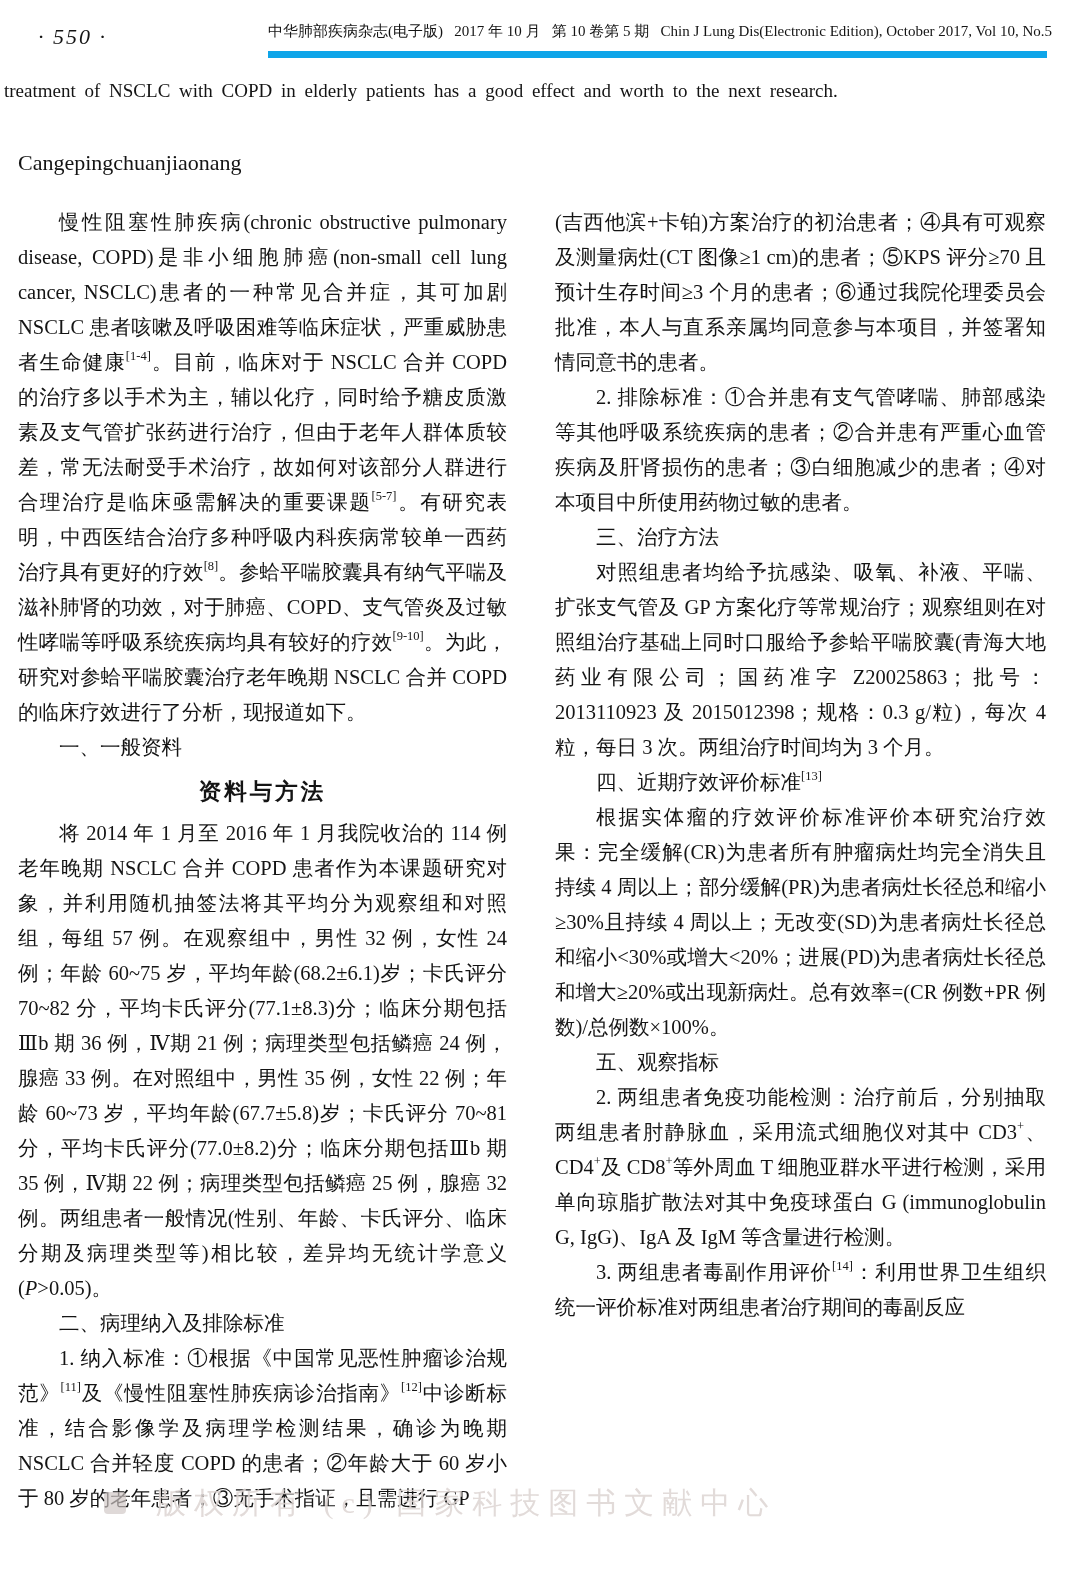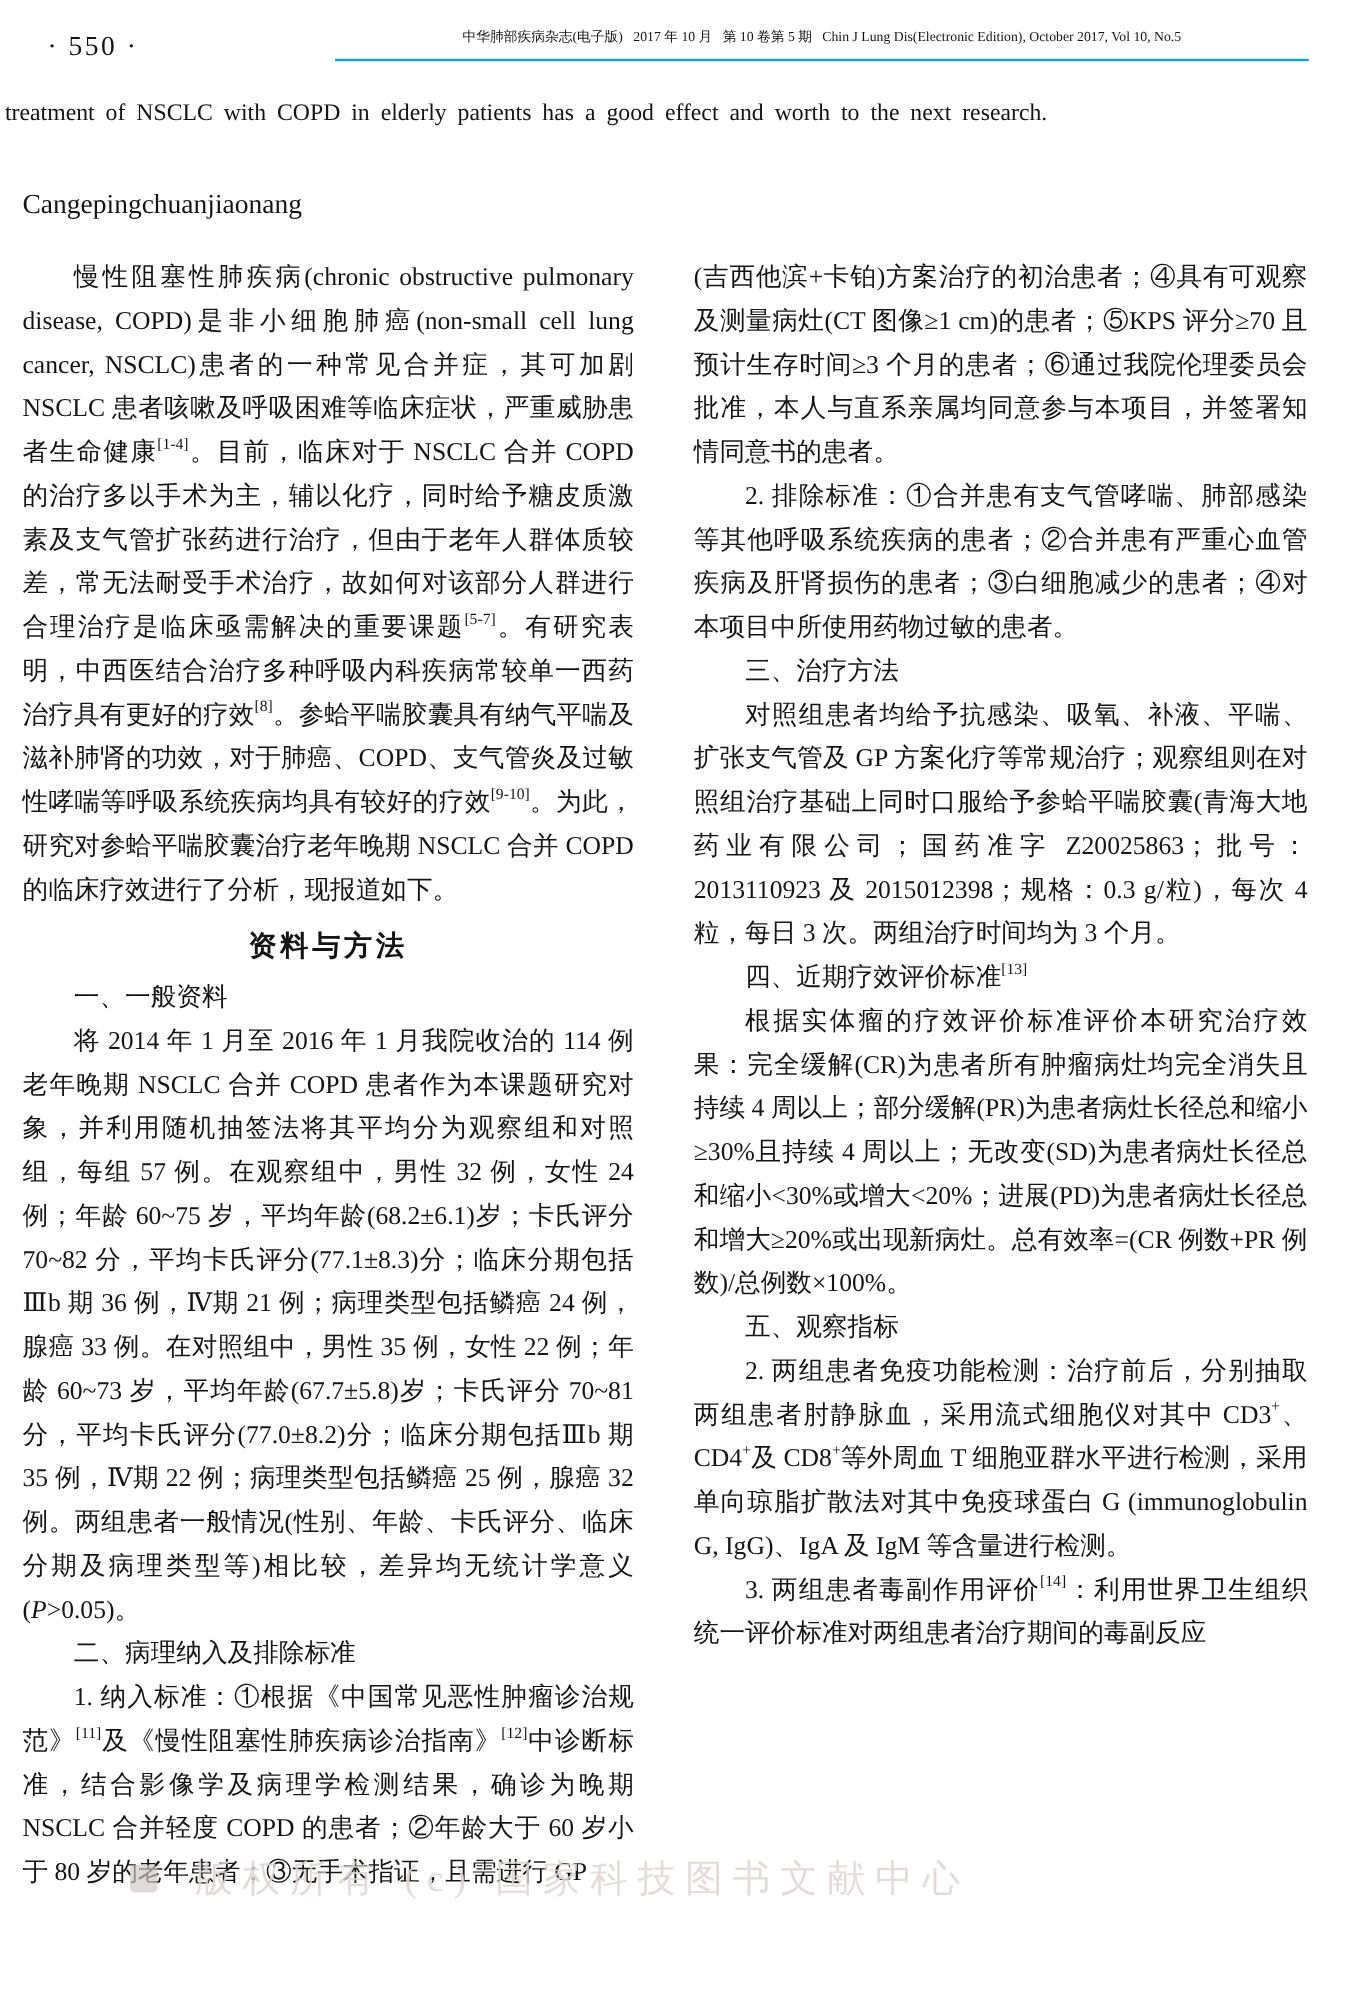--- a/index.html
+++ b/index.html
@@ -6,26 +6,26 @@
   body{
     width:1080px;height:1594px;background:#ffffff;
     font-family:"Liberation Serif","DejaVu Serif",serif;color:#141414;
     -webkit-font-smoothing:antialiased;
   }
   .page{position:relative;width:1080px;height:1594px;overflow:hidden;background:#fff;}
 
   
   .pageno{
     position:absolute;left:38px;top:24px;
-    font-size:22px;letter-spacing:2px;
+    font-size:22px;letter-spacing:2px;font-style:italic;
   }
   .journal{
     position:absolute;left:268px;top:22px;width:779px;
-    font-size:11px;text-align:center;white-space:nowrap;
-    border-bottom:2px solid #0ea5e9;padding-bottom:10px;
+    font-size:15px;text-align:center;white-space:nowrap;
+    border-bottom:7px solid #0ea5e9;padding-bottom:10px;
   }
 
   
   .abstract-tail{
     position:absolute;left:4px;top:80px;width:1030px;
     font-size:19px;word-spacing:4px;
   }
   .keywords{
     position:absolute;left:18px;top:114px;width:1030px;
     font-size:19px;word-spacing:6px;text-indent:14px;
@@ -82,22 +82,22 @@
 
   <span class="pageno">· 550 ·</span>
   <span class="journal">中华肺部疾病杂志(电子版)  2017 年 10 月  第 10 卷第 5 期  Chin J Lung Dis(Electronic Edition), October 2017, Vol 10, No.5</span>
 
   <div class="abstract-tail">treatment of NSCLC with COPD in elderly patients has a good effect and worth to the next research.</div>
 
   <div class="kw-line2">Cangepingchuanjiaonang</div>
 
   <div class="col col-left">
       <div class="blk p"><span>慢性阻塞性肺疾病(chronic obstructive pulmonary disease, COPD)是非小细胞肺癌(non-small cell lung cancer, NSCLC)患者的一种常见合并症，其可加剧 NSCLC 患者咳嗽及呼吸困难等临床症状，严重威胁患者生命健康</span><sup>[1-4]</sup><span>。目前，临床对于 NSCLC 合并 COPD 的治疗多以手术为主，辅以化疗，同时给予糖皮质激素及支气管扩张药进行治疗，但由于老年人群体质较差，常无法耐受手术治疗，故如何对该部分人群进行合理治疗是临床亟需解决的重要课题</span><sup>[5-7]</sup><span>。有研究表明，中西医结合治疗多种呼吸内科疾病常较单一西药治疗具有更好的疗效</span><sup>[8]</sup><span>。参蛤平喘胶囊具有纳气平喘及滋补肺肾的功效，对于肺癌、COPD、支气管炎及过敏性哮喘等呼吸系统疾病均具有较好的疗效</span><sup>[9-10]</sup><span>。为此，研究对参蛤平喘胶囊治疗老年晚期 NSCLC 合并 COPD 的临床疗效进行了分析，现报道如下。</span></div>
+      <div class="blk sub"><span>一、一般资料</span></div>
       <div class="blk h1"><span>资料与方法</span></div>
-      <div class="blk sub"><span>一、一般资料</span></div>
       <div class="blk p"><span>将 2014 年 1 月至 2016 年 1 月我院收治的 114 例老年晚期 NSCLC 合并 COPD 患者作为本课题研究对象，并利用随机抽签法将其平均分为观察组和对照组，每组 57 例。在观察组中，男性 32 例，女性 24 例；年龄 60~75 岁，平均年龄(68.2±6.1)岁；卡氏评分 70~82 分，平均卡氏评分(77.1±8.3)分；临床分期包括Ⅲb 期 36 例，Ⅳ期 21 例；病理类型包括鳞癌 24 例，腺癌 33 例。在对照组中，男性 35 例，女性 22 例；年龄 60~73 岁，平均年龄(67.7±5.8)岁；卡氏评分 70~81 分，平均卡氏评分(77.0±8.2)分；临床分期包括Ⅲb 期 35 例，Ⅳ期 22 例；病理类型包括鳞癌 25 例，腺癌 32 例。两组患者一般情况(性别、年龄、卡氏评分、临床分期及病理类型等)相比较，差异均无统计学意义(</span><i>P</i><span>&gt;0.05)。</span></div>
       <div class="blk sub"><span>二、病理纳入及排除标准</span></div>
       <div class="blk p"><span>1. 纳入标准：①根据《中国常见恶性肿瘤诊治规范》</span><sup>[11]</sup><span>及《慢性阻塞性肺疾病诊治指南》</span><sup>[12]</sup><span>中诊断标准，结合影像学及病理学检测结果，确诊为晚期 NSCLC 合并轻度 COPD 的患者；②年龄大于 60 岁小于 80 岁的老年患者；③无手术指证，且需进行 GP</span></div>
     </div>
   <div class="col col-right">
       <div class="blk pc"><span>(吉西他滨+卡铂)方案治疗的初治患者；④具有可观察及测量病灶(CT 图像≥1 cm)的患者；⑤KPS 评分≥70 且预计生存时间≥3 个月的患者；⑥通过我院伦理委员会批准，本人与直系亲属均同意参与本项目，并签署知情同意书的患者。</span></div>
       <div class="blk p"><span>2. 排除标准：①合并患有支气管哮喘、肺部感染等其他呼吸系统疾病的患者；②合并患有严重心血管疾病及肝肾损伤的患者；③白细胞减少的患者；④对本项目中所使用药物过敏的患者。</span></div>
       <div class="blk sub"><span>三、治疗方法</span></div>
       <div class="blk p"><span>对照组患者均给予抗感染、吸氧、补液、平喘、扩张支气管及 GP 方案化疗等常规治疗；观察组则在对照组治疗基础上同时口服给予参蛤平喘胶囊(青海大地药业有限公司；国药准字 Z20025863；批号：2013110923 及 2015012398；规格：0.3 g/粒)，每次 4 粒，每日 3 次。两组治疗时间均为 3 个月。</span></div>
       <div class="blk sub"><span>四、近期疗效评价标准</span><sup>[13]</sup></div>

